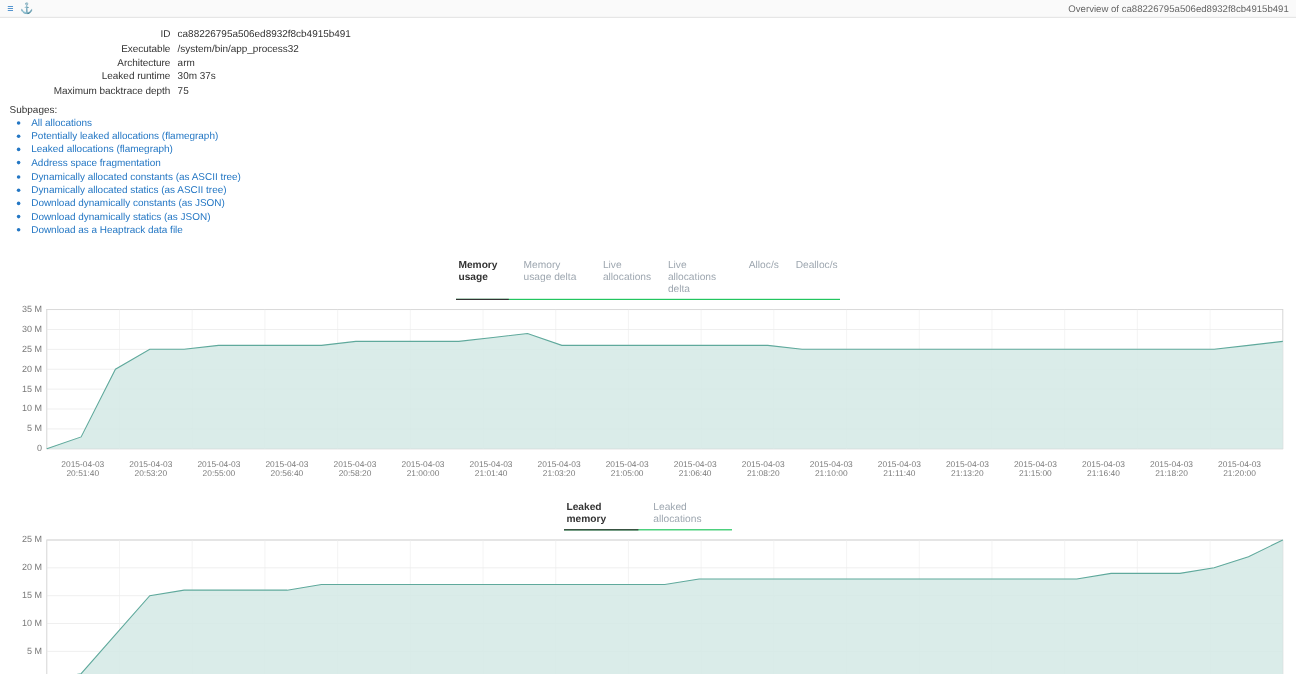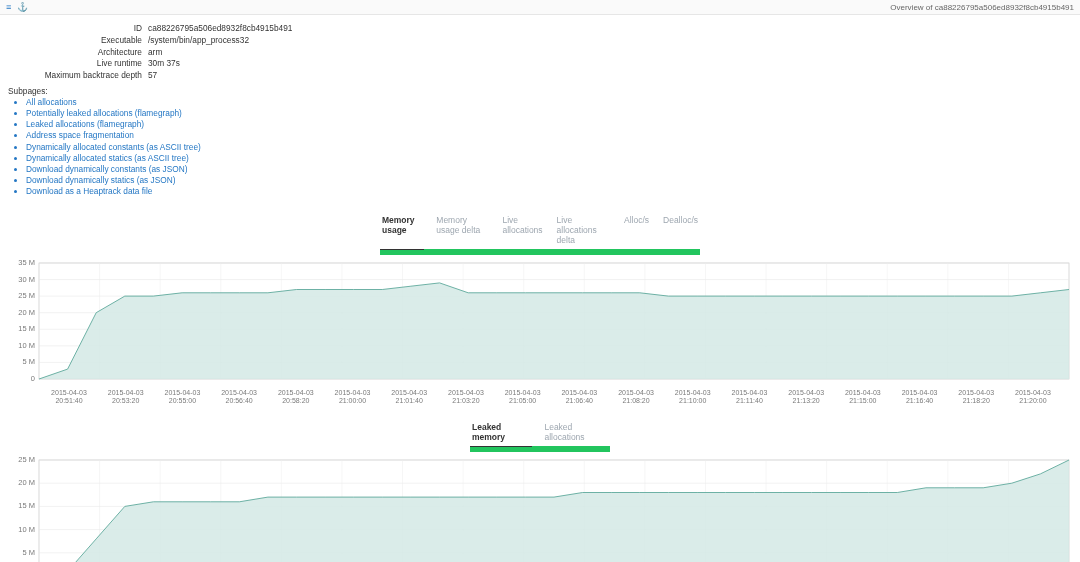--- a/index.html
+++ b/index.html
@@ -27,21 +27,21 @@
   .meta-value { font-size: 8.3px; color: #333; }
   .subpages-title { padding: 2px 8px 1px 8px; font-size: 8.3px; }
   .subpages-list { margin: 0; padding: 0 0 0 26px; list-style: disc; }
   .subpages-list li { font-size: 8.3px; line-height: 1.35; color: #2477c4; }
   .subpages-list li a { color: #2477c4; text-decoration: none; cursor: pointer; text-align: right; }
   .tabstrip {
     display: flex;
     justify-content: center;
     margin: 14px 0 4px 0;
     gap: 10px;
-    border-bottom: 6px solid #22c55e;
+    border-bottom: 1px solid #22c55e;
     width: 300px;
     margin-left: auto;
     margin-right: auto;
   }
   .tab {
     font-size: 8.5px;
     color: #9ea7b0;
     padding: 3px 2px;
     cursor: pointer;
     border-bottom: 2px solid transparent;
@@ -72,26 +72,26 @@
     </div>
   <div class="meta-row">
       <div class="meta-label">Executable</div>
       <div class="meta-value">/system/bin/app_process32</div>
     </div>
   <div class="meta-row">
       <div class="meta-label">Architecture</div>
       <div class="meta-value">arm</div>
     </div>
   <div class="meta-row">
-      <div class="meta-label">Live runtime</div>
+      <div class="meta-label">Leaked runtime</div>
       <div class="meta-value">30m 37s</div>
     </div>
   <div class="meta-row">
       <div class="meta-label">Maximum backtrace depth</div>
-      <div class="meta-value">57</div>
+      <div class="meta-value">75</div>
     </div>
 </div>
 
 <div class="subpages-title">Subpages:</div>
 <ul class="subpages-list" id="subpages-list">
     <li><a>All allocations</a></li>
     <li><a>Potentially leaked allocations (flamegraph)</a></li>
     <li><a>Leaked allocations (flamegraph)</a></li>
     <li><a>Address space fragmentation</a></li>
     <li><a>Dynamically allocated constants (as ASCII tree)</a></li>

